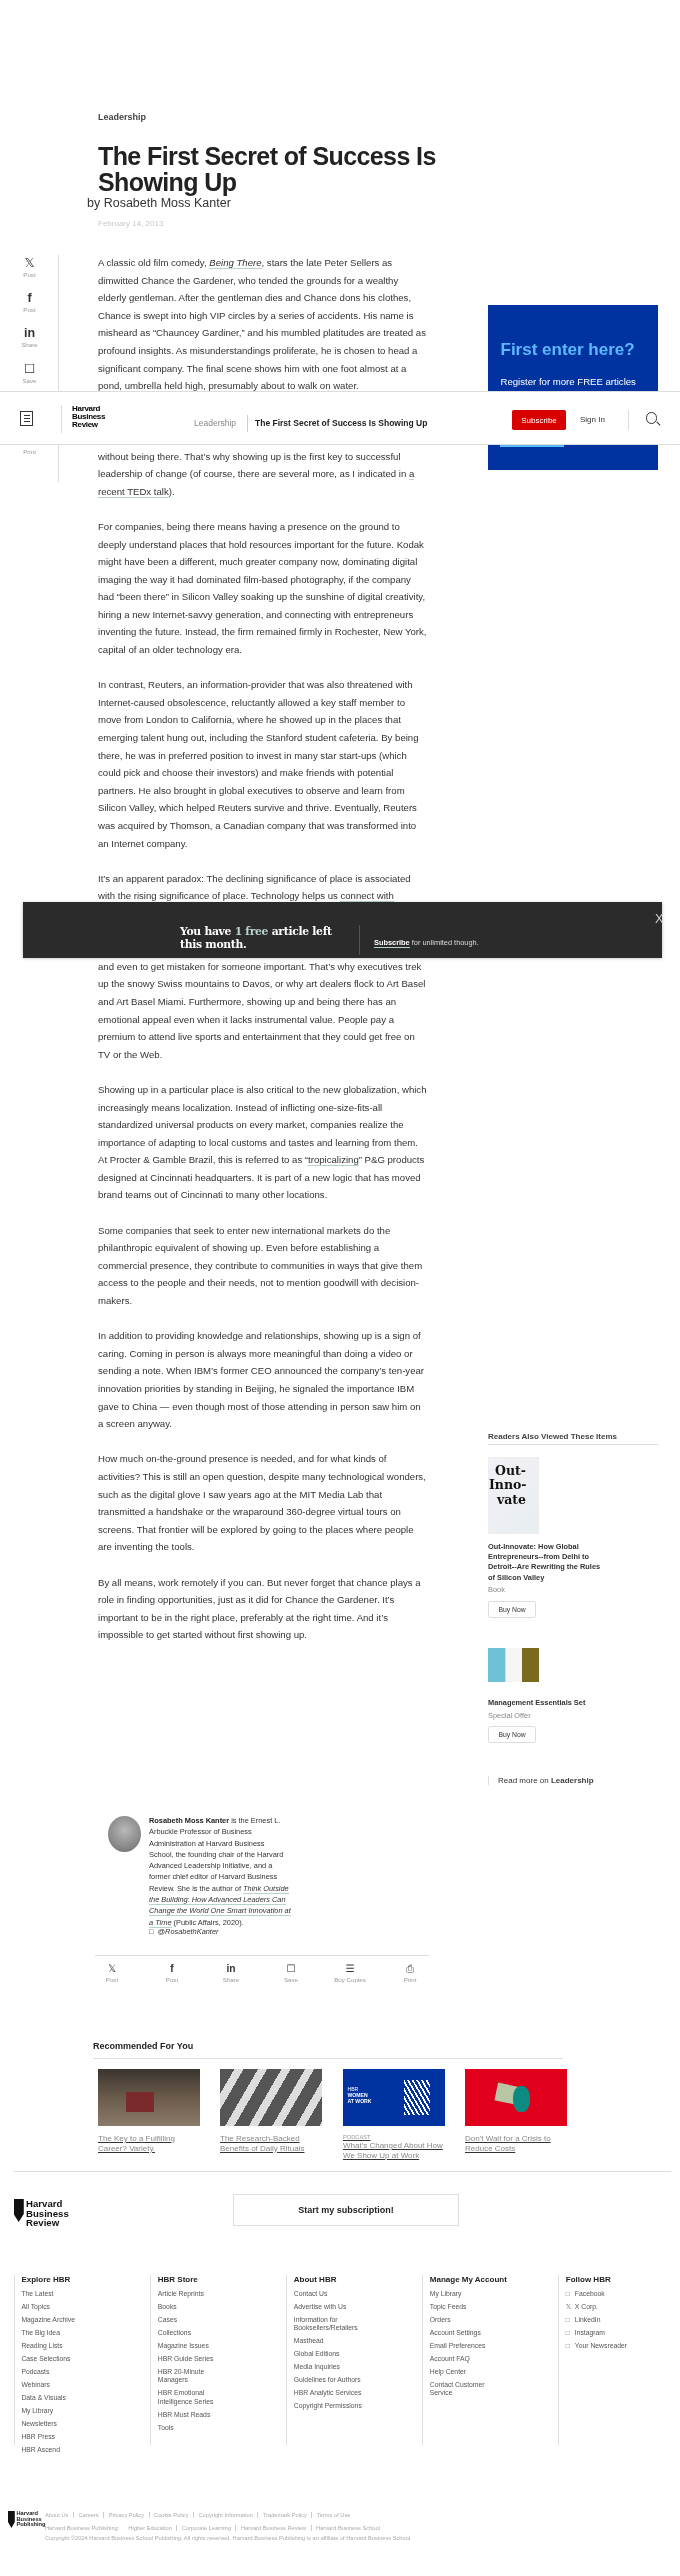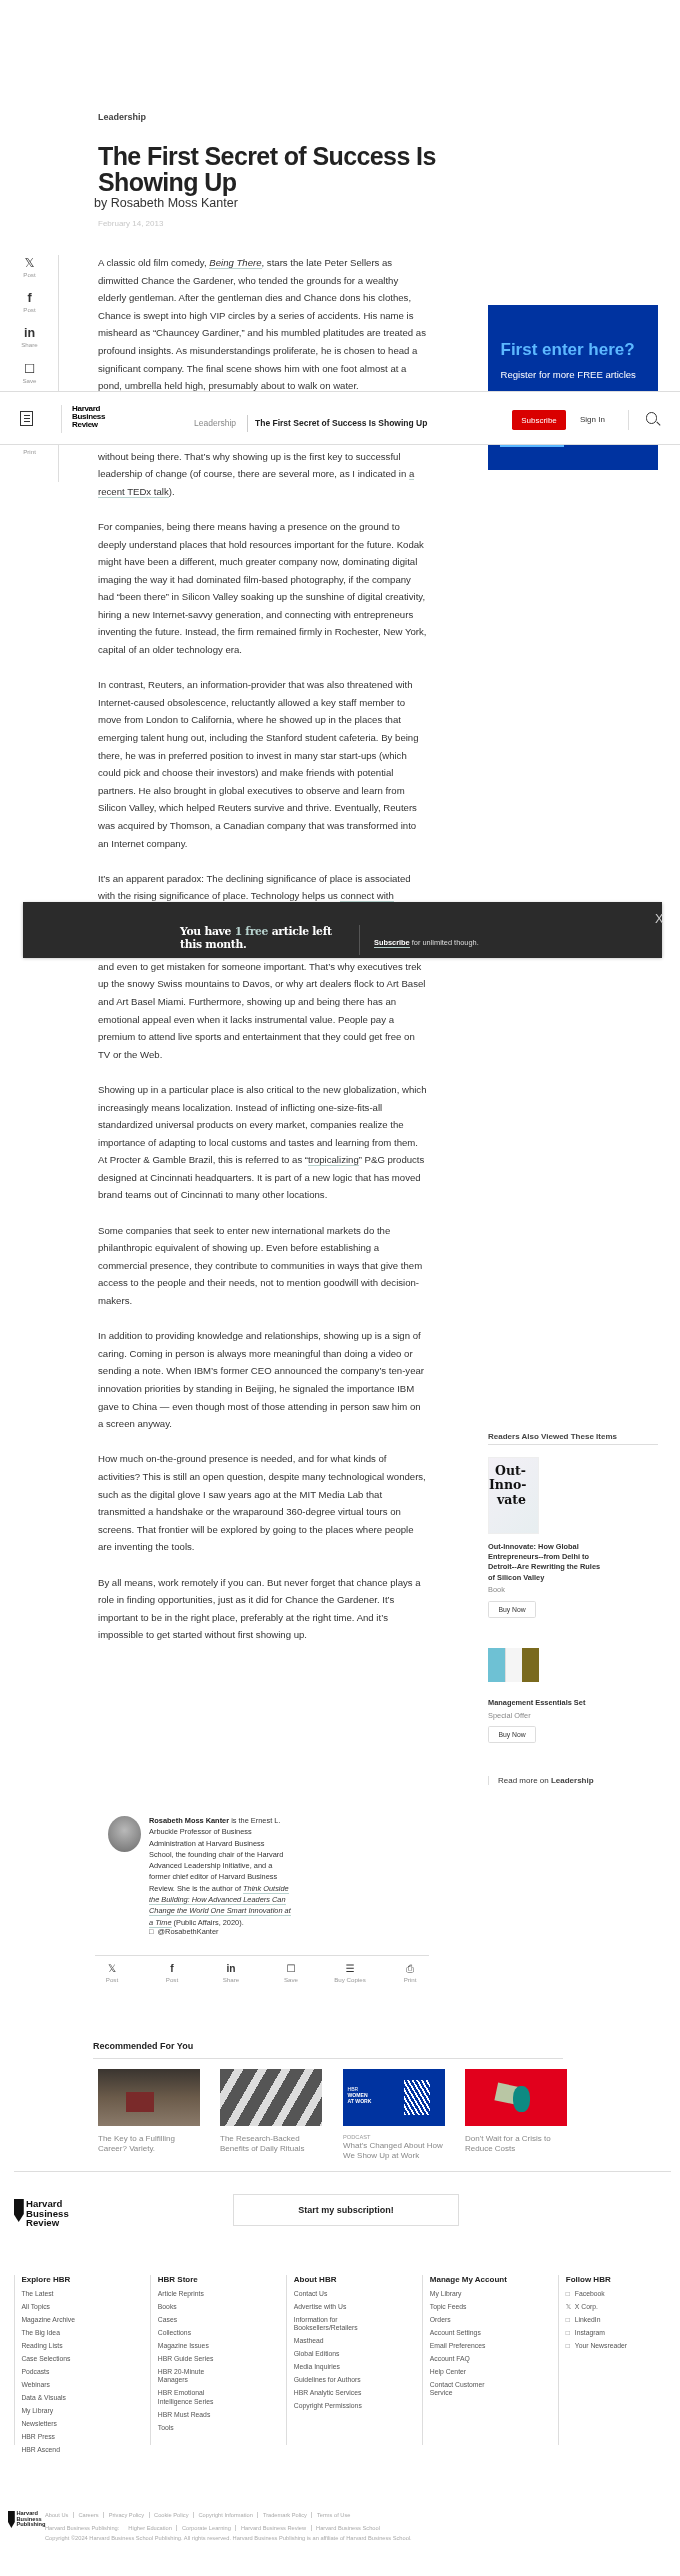--- a/index.html
+++ b/index.html
@@ -4,38 +4,38 @@
 <style>
   * { box-sizing: border-box; margin: 0; padding: 0; }
   html, body { width: 681px; height: 2576px; background: #fff; }
   body { position: relative; font-family: "Liberation Sans", sans-serif; color: #333; overflow: hidden; }
   a { color: inherit; text-decoration: none; }
   .abs { position: absolute; }
 
   
   .topic { left: 98px; top: 112px; font-size: 9px; font-weight: bold; color: #444; }
   .title { left: 98px; top: 143px; width: 352px; font-size: 25px; line-height: 26px; font-weight: bold; color: #222; letter-spacing: -0.6px; }
-  .byline { left: 94px; top: 196px; font-size: 12.5px; color: #333; text-align: right; }
+  .byline { left: 87px; top: 196px; font-size: 12.5px; color: #333; text-align: right; }
   .date { left: 98px; top: 219px; font-size: 8px; color: #c8c8c8; }
 
   
   .share-rail { left: 0; top: 255px; width: 59px; height: 227px; border-right: 0.6px solid #ddd; }
   .share-item { position: absolute; left: 0; width: 59px; text-align: center; }
   .share-item .ico { font-size: 12.5px; color: #333; display: block; height: 16px; line-height: 16px; }
   .share-item .lbl { font-size: 6.2px; color: #999; display: block; }
 
   
   .article { left: 98px; top: 254px; width: 329px; }
   .article p { font-size: 9.6px; line-height: 17.6px; color: #333; margin-bottom: 17.6px; }
   .article p a { border-bottom: 1.1px solid #b8d3cf; }
 
   
   .promo { left: 488px; top: 305px; width: 170px; height: 165px; background: #0033a0; padding: 35px 12.5px; }
   .promo-h { font-size: 17px; font-weight: bold; color: #5cb8ff; }
-  .promo-s { font-size: 9.6px; color: #fff; margin-top: 9px; }
+  .promo-s { font-size: 9.6px; color: #fff; margin-top: 16px; }
   .promo-bar { position: absolute; left: 12px; top: 140px; width: 64px; height: 2.3px; background: #5cb8ff; }
 
   
   .sticky { left: 0; top: 391px; width: 681px; height: 54px; background: #fff; border-top: 0.6px solid #ddd; border-bottom: 0.6px solid #ddd; }
   .sticky-menu { left: 20.4px; top: 19.3px; width: 12.5px; height: 14.8px; border: 1.1px solid #333; border-top-width: 1.7px; }
   .sticky-menu i { display: block; margin: 2.3px 2.3px 0; height: 1.1px; background: #333; }
   .sticky-div { left: 61px; top: 12.5px; width: 0.6px; height: 28px; background: #ddd; }
   .logo-text { left: 72px; top: 12.5px; font-size: 8px; line-height: 8px; font-weight: 900; color: #000; letter-spacing: -0.3px; }
   .crumb-topic { left: 194px; top: 26px; font-size: 8.5px; color: #888; }
   .crumb-sep { left: 247px; top: 23px; width: 0.6px; height: 17px; background: #ccc; }
@@ -54,41 +54,41 @@
   .pw-sep { left: 336px; top: 23px; width: 0.6px; height: 29.5px; background: #555; }
   .pw-s { left: 351px; top: 36px; font-size: 7.4px; color: #ddd; }
   .pw-s b { color: #fff; border-bottom: 1.7px solid #b8d3cf; }
   .pw-close { left: 632px; top: 10.2px; font-size: 12.5px; color: #ccc; cursor: pointer; }
 
   
   .author-photo { left: 108px; top: 1816px; width: 33px; height: 36px; border-radius: 50%; background: radial-gradient(circle at 50% 40%, #b9b9b9, #6a6a6a); }
   .bio { left: 149px; top: 1815px; width: 142px; font-size: 7.4px; line-height: 11.3px; color: #333; }
   .bio b { color: #222; }
   .bio a { font-style: italic; border-bottom: 1.1px solid #b8d3cf; }
-  .bio-x { left: 149px; top: 1927px; font-size: 7.4px; color: #333; }
+  .bio-x { left: 149px; top: 1927px; font-size: 7.4px; color: #333; font-style: italic; }
 
   .share-bar { left: 95px; top: 1955px; width: 334px; height: 34px; border-top: 0.6px solid #ddd; }
   .sb-item { position: absolute; top: 6.8px; width: 34px; text-align: center; }
   .sb-item .ico { font-size: 10.2px; color: #333; display: block; height: 13.6px; }
   .sb-item .lbl { font-size: 6.2px; color: #999; display: block; }
 
   
   .rav-h { left: 488px; top: 1432px; width: 170px; font-size: 8px; font-weight: bold; color: #444; padding-bottom: 3.4px; border-bottom: 0.6px solid #ddd; }
   .book1 { left: 488px; top: 1457px; width: 51px; height: 77px; background: linear-gradient(135deg,#f3f0f6,#e7eef0); border: 0.6px solid #eee; font-family: "DejaVu Serif", serif; font-weight: bold; color: #111; text-align: right; padding: 5.7px 0 0; font-size: 12.5px; line-height: 14.8px; overflow: hidden; }
   .item-t { font-size: 7.4px; font-weight: bold; color: #333; line-height: 10.2px; width: 113px; }
   .item-s { font-size: 7.4px; color: #888; }
   .buy-btn { width: 48px; height: 17px; background: #fff; border: 0.6px solid #ddd; border-radius: 1.7px; font-size: 6.8px; color: #333; font-family: "Liberation Sans", sans-serif; }
   .book2 { left: 488px; top: 1648px; width: 51px; height: 34px; display: flex; }
   .book2 div { flex: 1; }
   .readmore { left: 488px; top: 1776px; padding-left: 9px; border-left: 0.6px solid #ddd; font-size: 8px; color: #333; }
   .readmore b { color: #444; }
 
   
   .rec-h { left: 93px; top: 2041px; width: 470px; font-size: 9px; font-weight: bold; color: #222; padding-bottom: 6.8px; border-bottom: 0.6px solid #ddd; }
-  .rec-card { position: absolute; top: 2069px; width: 102px; }
+  .rec-card { position: absolute; top: 2069px; width: 102px; text-decoration: underline; }
   .rec-img { width: 102px; height: 57px; position: relative; overflow: hidden; }
   .rec-label { font-size: 5.7px; color: #999; margin-top: 8px; }
   .rec-title { font-size: 8px; color: #888; line-height: 9.6px; margin-top: 8px; width: 102px; }
   .rec-label + .rec-title { margin-top: 1.1px; }
   .rec-rule { left: 13.6px; top: 2171px; width: 657px; height: 0.6px; background: #ddd; }
 
   
   .f-logo { left: 13.6px; top: 2199px; font-size: 9.6px; line-height: 9.6px; font-weight: 900; color: #111; display: flex; gap: 2.3px; }
   .shield { width: 10.2px; height: 23px; background: #111; clip-path: polygon(0 0,100% 0,100% 65%,50% 100%,0 65%); }
   .start-sub { left: 233px; top: 2194px; width: 226px; height: 32px; border: 0.6px solid #ddd; font-size: 9px; font-weight: bold; color: #222; text-align: center; line-height: 31px; background: #fff; }

